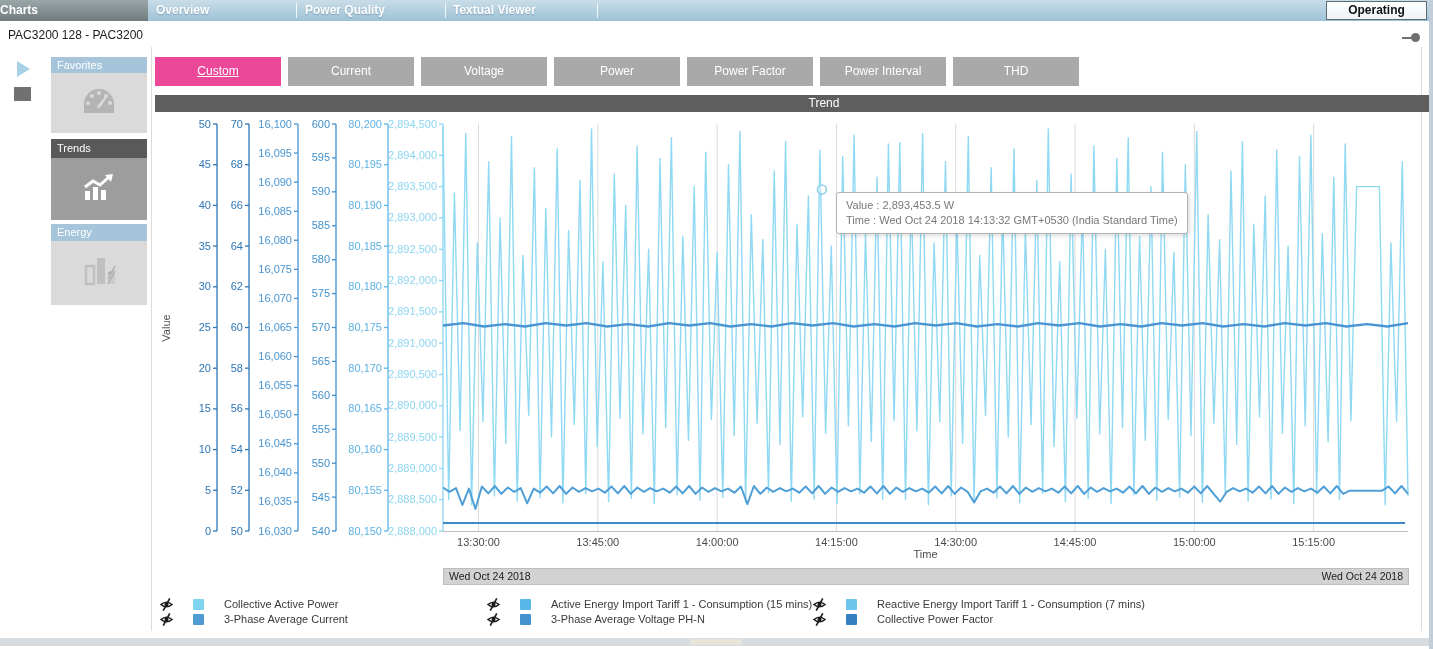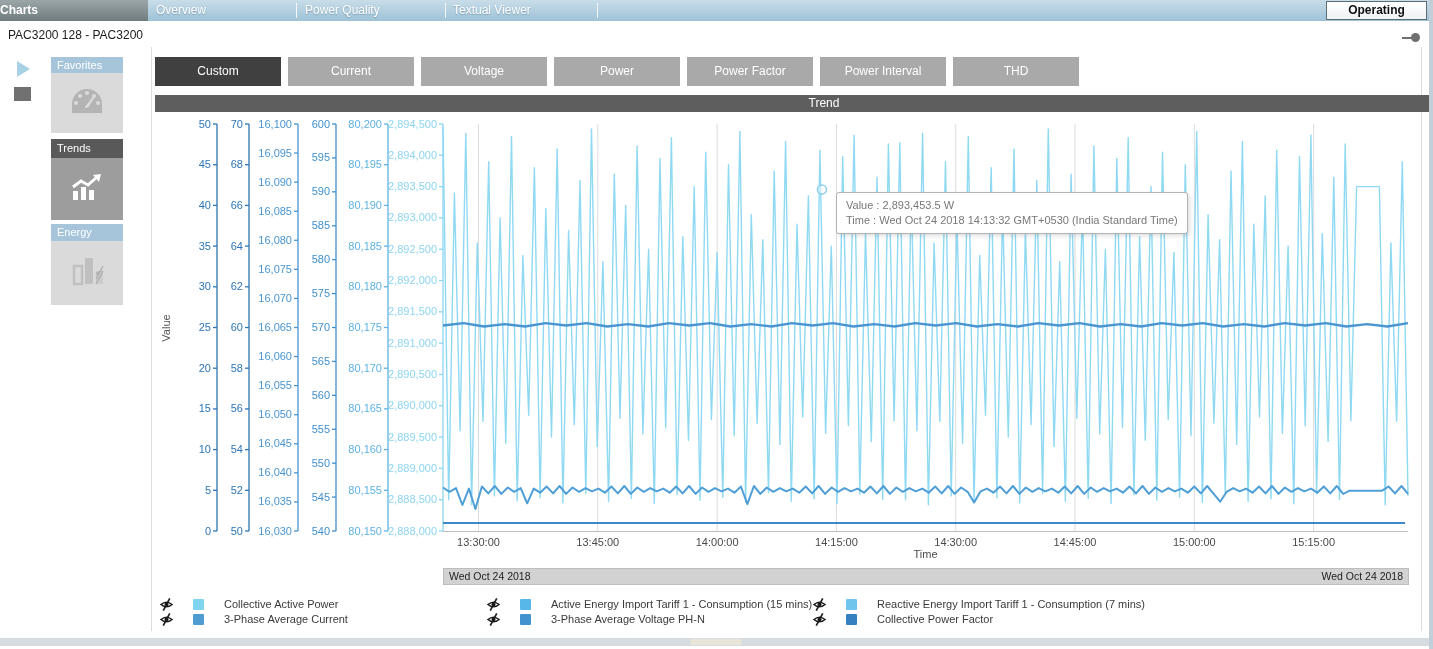--- a/index.html
+++ b/index.html
@@ -6,48 +6,48 @@
   #app{position:relative;width:1433px;height:649px;background:#ffffff;
        font-family:"Liberation Sans",sans-serif;overflow:hidden;}
 
   
   .topbar{position:absolute;left:0;top:0;width:1433px;height:21px;
           background:linear-gradient(#c9dde9,#9dc2d7);}
   .tab-charts{position:absolute;left:0;top:0;width:148px;height:21px;
           background:linear-gradient(#9aa6a8,#6f7b7d);color:#fff;font-size:12px;
           font-weight:bold;line-height:21px;box-sizing:border-box;}
   .nav-item{position:absolute;top:0;height:34px;line-height:21px;color:#fff;
-          font-size:12px;font-weight:normal;text-shadow:0 1px 1px rgba(90,120,140,.5);}
+          font-size:12px;font-weight:bold;text-shadow:0 1px 1px rgba(90,120,140,.5);}
   .nav-sep{position:absolute;top:3px;width:1px;height:15px;background:#f3f8fb;}
   .operating-btn{position:absolute;left:1326px;top:1px;width:101px;height:19px;
           background:linear-gradient(#ffffff,#eef3f6);border:1px solid #5c6d75;
           box-sizing:border-box;color:#111;font-size:12px;font-weight:bold;
           text-align:center;line-height:17px;}
 
   
   .breadcrumb{position:absolute;left:8px;top:28px;font-size:12px;color:#1c1c1c;}
   .pin-icon{position:absolute;left:1402px;top:33px;width:20px;height:9px;}
   .pin-icon .stem{position:absolute;left:0;top:4px;width:10px;height:2px;background:#6f6f6f;}
   .pin-icon .head{position:absolute;left:9px;top:0;width:9px;height:9px;border-radius:50%;background:#6f6f6f;}
 
   
   .rail-arrow{position:absolute;left:17px;top:61px;width:0;height:0;
           border-top:8px solid transparent;border-bottom:8px solid transparent;
           border-left:13px solid #a7d2e6;}
   .rail-square{position:absolute;left:14px;top:87px;width:17px;height:14px;background:#717171;}
-  .card{position:absolute;left:51px;width:72px;box-sizing:border-box;}
+  .card{position:absolute;left:51px;width:96px;box-sizing:border-box;}
   .card-header{color:#fff;font-size:11px;padding-left:6px;box-sizing:border-box;}
   .card-body{display:flex;align-items:center;justify-content:center;}
   .vsep{position:absolute;left:151px;top:47px;width:1px;height:584px;background:#dcdcdc;}
   .vsep2{position:absolute;left:1421px;top:47px;width:1px;height:584px;background:#dcdcdc;}
 
   
   .tool-btn{position:absolute;top:57px;width:126px;height:29px;background:#a9a9a9;
           color:#fff;font-size:12px;text-align:center;line-height:29px;cursor:pointer;}
-  .tool-btn.active{background:#404040;}
+  .tool-btn.active{background:#ec4899;text-decoration:underline;}
 
   
   .trend-titlebar{position:absolute;left:155px;top:95px;width:1266px;height:17px;
           background:#5e5e5e;color:#fff;font-size:12px;text-align:center;line-height:17px;padding-left:36px;}
   #chart-svg{position:absolute;left:160px;top:112px;}
   .tooltip{position:absolute;left:836px;top:192px;background:#fff;
           border:1px solid #b3b3b3;border-radius:3px;padding:5px 9px;
           font-size:11px;line-height:15px;color:#787878;white-space:nowrap;
           box-shadow:2px 2px 4px rgba(0,0,0,.13);}
   .datebar{position:absolute;left:443px;top:568px;width:966px;height:17px;

